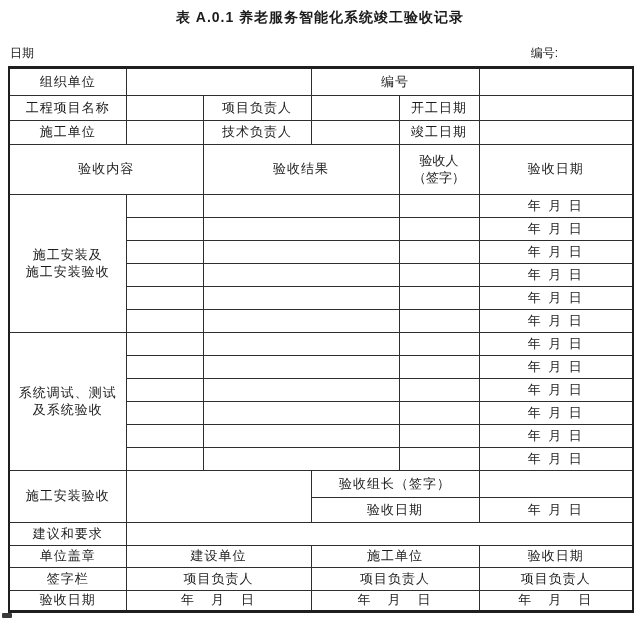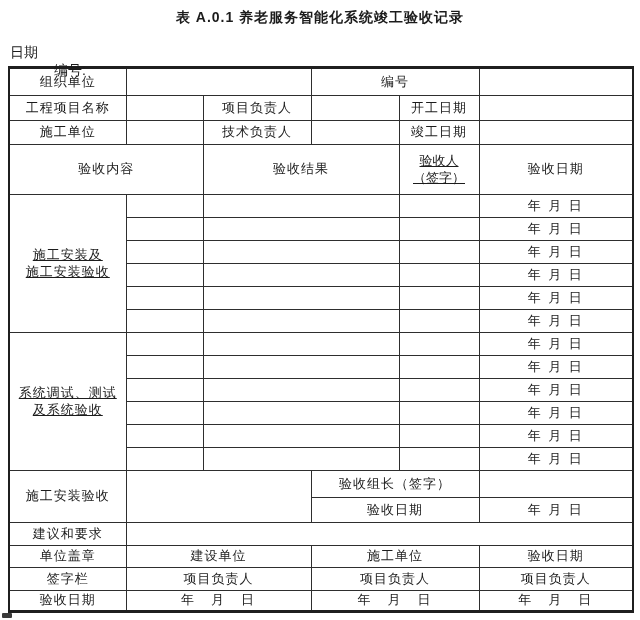--- a/index.html
+++ b/index.html
@@ -17,25 +17,24 @@
     text-align:center;
     font-size:14px;
     font-weight:bold;
     letter-spacing:1px;
     line-height:18px;
     margin:2px 0 0 0;
   }
   .meta-line{
     display:flex;
     justify-content:space-between;
-    align-items:flex-start;
-    font-size:14px;
+    align-items:center;
+    font-size:12px;
     margin:18px 2px 4px 2px;
     height:18px;
-    flex-direction:column;
   }
   table.form{
     border-collapse:collapse;
     table-layout:fixed;
     width:624px;
     border:2px solid #1f1f1f;
     border-top-width:3px;
     border-bottom-width:3px;
     background:#ffffff;
   }
@@ -43,21 +42,21 @@
     border:1px solid #2e2e2e;
     padding:0 2px;
     text-align:center;
     vertical-align:middle;
     font-size:13px;
     line-height:1.25;
     overflow:hidden;
     white-space:nowrap;
   }
   td.lbl{letter-spacing:1px;margin-left:22px;}
-  .two-line span{display:block;text-decoration:underline;}
+  .two-line span{display:block;}
   tr.r1{height:28px;}
   tr.r2{height:25px;}
   tr.r3{height:24px;}
   tr.rh{height:50px;}
   tr.rb{height:23px;}
   tr.rc1{height:27px;}
   tr.rc2{height:25px;}
   tr.rs{height:23px;}
   tr.rf1{height:22px;}
   tr.rf2{height:23px;}

